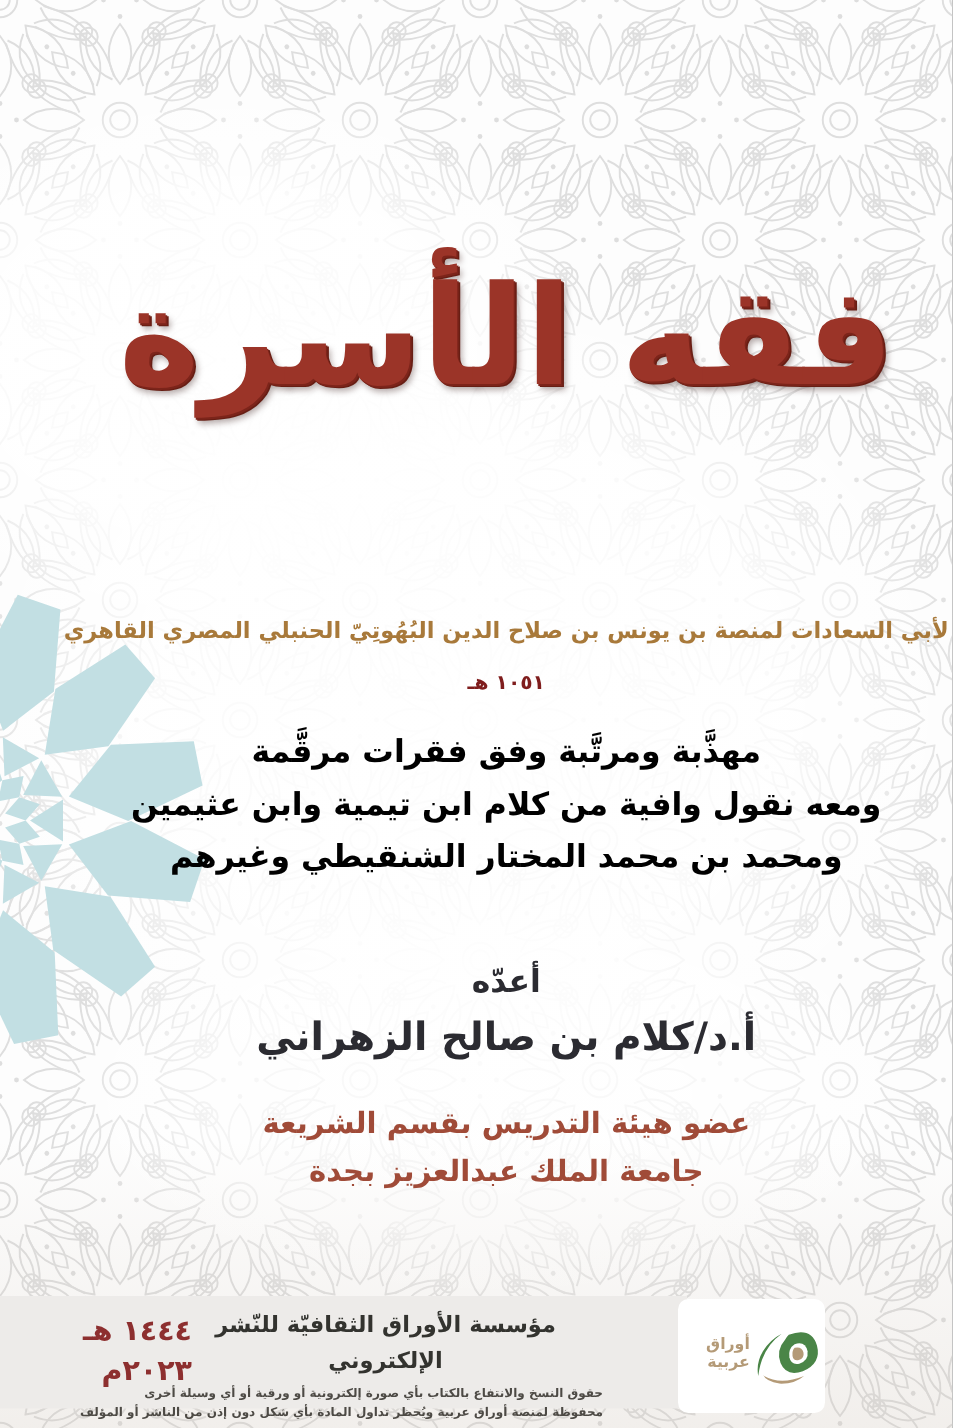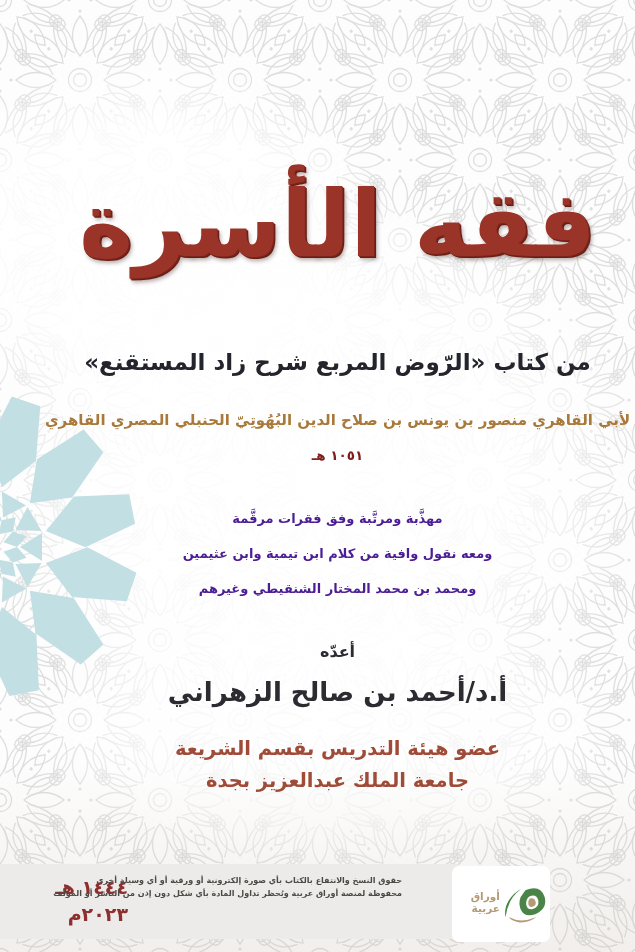--- a/index.html
+++ b/index.html
@@ -16,22 +16,22 @@
 
   .book-title{
     top:172px; font-size:92px; font-weight:bold; line-height:1.15;
     color:#9b3428;
     text-shadow:1px 1px 0 #7c241a, 2px 2px 0 #671e14, 3px 4px 4px rgba(40,10,5,.35);
     letter-spacing:-2px;
   }
   .source-line{ top:349px; font-size:23px; font-weight:bold; color:#23242c; }
   .orig-author{ top:411px; font-size:15px; font-weight:bold; color:#a8793a; white-space:nowrap; }
   .death-year{ top:447px; font-size:13.5px; font-weight:bold; color:#7f1d1d; }
-  .features{ top:484px; font-size:13px; font-weight:bold; color:#4c1d95; line-height:35px;margin-top:17px; }
-  .prepared-label{ top:642px; font-size:16px; font-weight:bold; color:#2b2b31; }
+  .features{ top:484px; font-size:21px; font-weight:bold; color:#000000; line-height:35px; }
+  .prepared-label{ top:642px; font-size:21px; font-weight:bold; color:#2b2b31; }
   .preparer-name{ top:677px; font-size:26px; font-weight:bold; color:#2b2b31; }
   .preparer-role{ top:733px; font-size:19.5px; font-weight:bold; color:#a04b38; line-height:32px; }
 
   .footer-bar{
     top:864px; left:0; width:458px; height:75px;
     background:#edebe9; z-index:1;
   }
   .years{
     top:874px; left:28px; width:100px; 
     font-size:19px; font-weight:bold; color:#8d2f2f; line-height:27px; z-index:2;
@@ -134,49 +134,49 @@
       <use href="#rt" transform="rotate(210)"></use>
       <use href="#rt" transform="rotate(240)"></use>
       <use href="#rt" transform="rotate(270)"></use>
       <use href="#rt" transform="rotate(300)"></use>
       <use href="#rt" transform="rotate(330)"></use>
     </g>
   </svg>
 
   <div class="layer center book-title">فقه الأسرة</div>
 
-  <div class="layer center source-line">من كتاب «الرّوض المربع شرح زاد المستقنع»</div>
 
-  <div class="layer center orig-author">لأبي القاهري منصور بن يونس بن صلاح الدين البُهُوتِيّ الحنبلي المصري القاهري</div>
+  <div class="layer center orig-author">لأبي السعادات لمنصة بن يونس بن صلاح الدين البُهُوتِيّ الحنبلي المصري القاهري</div>
 
   <div class="layer center death-year">١٠٥١ هـ</div>
 
   <div class="layer center features">
     <div>مهذَّبة ومرتَّبة وفق فقرات مرقَّمة</div>
     <div>ومعه نقول وافية من كلام ابن تيمية وابن عثيمين</div>
     <div>ومحمد بن محمد المختار الشنقيطي وغيرهم</div>
   </div>
 
   <div class="layer center prepared-label">أعدّه</div>
 
-  <div class="layer center preparer-name">أ.د/أحمد بن صالح الزهراني</div>
+  <div class="layer center preparer-name">أ.د/كلام بن صالح الزهراني</div>
 
   <div class="layer center preparer-role">
     <div>عضو هيئة التدريس بقسم الشريعة</div>
     <div>جامعة الملك عبدالعزيز بجدة</div>
   </div>
 
   <div class="layer footer-bar"></div>
 
   <div class="layer years">
     <div>١٤٤٤ هـ</div>
     <div>٢٠٢٣م</div>
   </div>
 
   <div class="layer publisher-block">
+    <div class="publisher-name">مؤسسة الأوراق الثقافيّة للنّشر الإلكتروني</div>
     <div class="copyright">
       <div>حقوق النسخ والانتفاع بالكتاب بأي صورة إلكترونية أو ورقية أو أي وسيلة أخرى</div>
       <div>محفوظة لمنصة أوراق عربية ويُحظر تداول المادة بأي شكل دون إذن من الناشر أو المؤلف</div>
     </div>
   </div>
 
   <div class="layer logo-box">
     <svg width="64" height="50" viewBox="0 0 64 50" aria-hidden="true">
       <path d="M12,42 Q26,50 46,42 Q38,49 25,48.5 Q14,47 11,41 Z" fill="#b49a77"></path>
       <path d="M7,42 Q10,18 27,6 Q17,11 11,21 Q5,31 7,42 Z" fill="#4a8547"></path>

